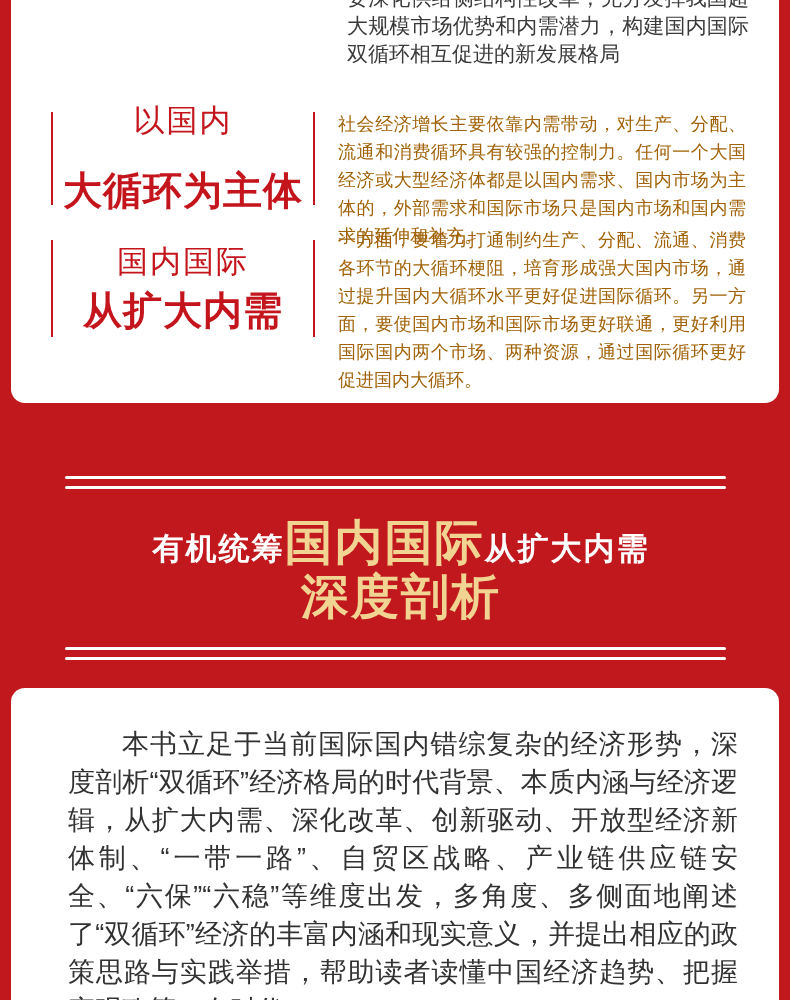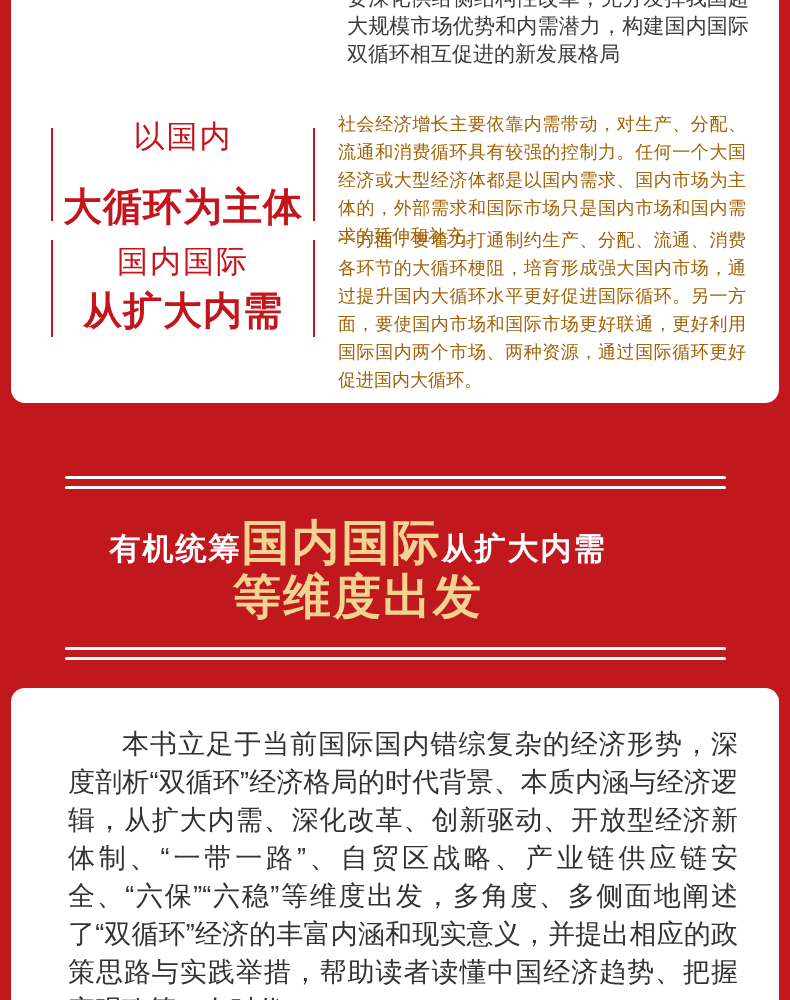--- a/index.html
+++ b/index.html
@@ -41,21 +41,21 @@
   .heading-block{
     position:absolute;
     left:40px;width:260px;
     border-left:2px solid #C5151C;
     border-right:2px solid #C5151C;
     display:flex;flex-direction:column;
     align-items:center;justify-content:center;
     color:#C5151C;
     text-align:center;
   }
-  .hb1{top:128px;height:93px;gap:21px;}
+  .hb1{top:112px;height:93px;gap:21px;}
   .hb2{top:240px;height:97px;}
   .h-line1{font-size:31px;line-height:36px;font-weight:500;letter-spacing:2px;}
   .h-line2{font-size:39px;line-height:46px;font-weight:700;letter-spacing:1px;margin-top:8px;}
   
   .body-text{
     position:absolute;
     left:327px;width:408px;
     margin:0;
     font-size:18px;line-height:28px;
     color:#a16207;
@@ -78,20 +78,21 @@
   .dl2{top:83px;}
   .dl3{top:244px;}
   .dl4{top:254px;}
   .banner-line{
     position:absolute;
     left:0;width:716px;
     display:flex;
     justify-content:center;
     align-items:baseline;
     white-space:nowrap;
+    padding-left:43px;
   }
   .bl1{top:116px;}
   .bl2{top:170px;}
   .banner-line .w{
     color:#FFFFFF;
     font-size:31px;line-height:1;
     font-weight:600;
     letter-spacing:2px;
   }
   .banner-line .g{
@@ -136,21 +137,21 @@
     <div class="dline dl1"></div>
     <div class="dline dl2"></div>
 
     <div class="banner-line bl1">
       <span class="w">有机统筹</span>
       <span class="g">国内国际</span>
       <span class="w">从扩大内需</span>
     </div>
 
     <div class="banner-line bl2">
-      <span class="g">等维度出发</span>
+      <span class="g">深度剖析</span>
     </div>
 
     <div class="dline dl3"></div>
     <div class="dline dl4"></div>
   </div>
 
   <div class="card bottom-card">
     <p class="bottom-paragraph">本书立足于当前国际国内错综复杂的经济形势，深度剖析“双循环”经济格局的时代背景、本质内涵与经济逻辑，从扩大内需、深化改革、创新驱动、开放型经济新体制、“一带一路”、自贸区战略、产业链供应链安全、“六保”“六稳”等维度出发，多角度、多侧面地阐述了“双循环”经济的丰富内涵和现实意义，并提出相应的政策思路与实践举措，帮助读者读懂中国经济趋势、把握宏观政策，在时代</p>
   </div>
 

